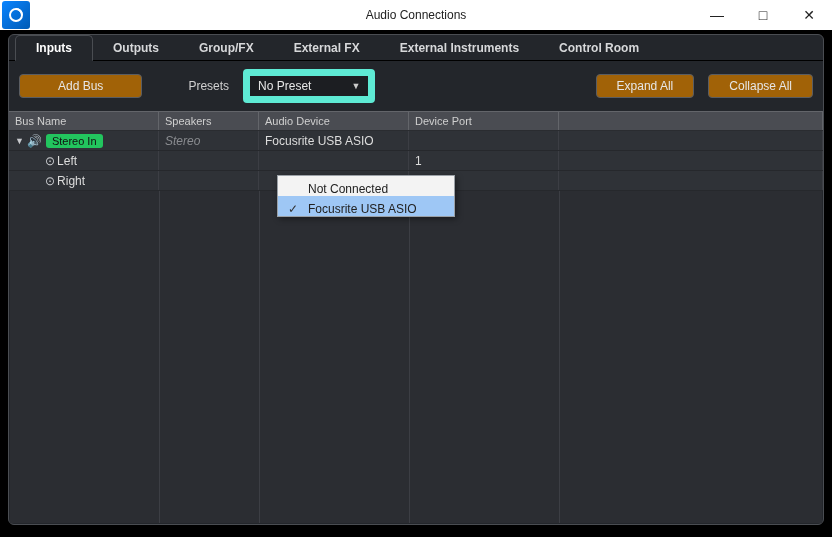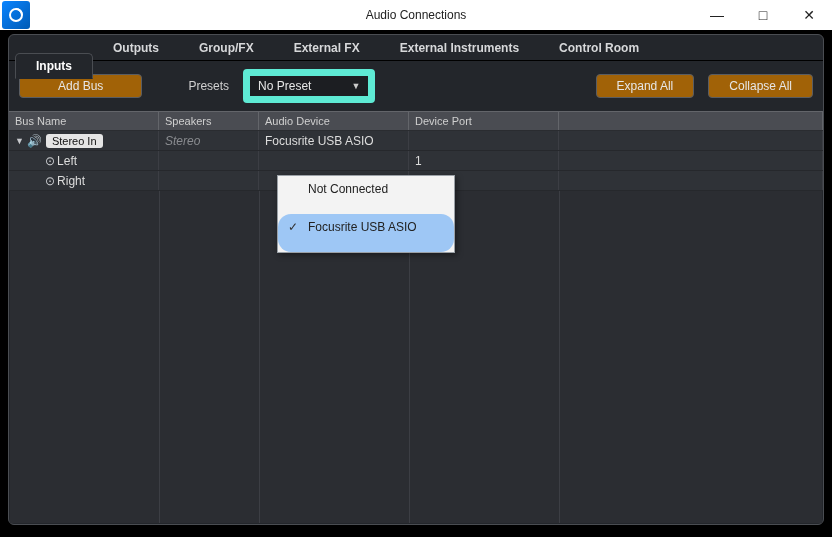--- a/index.html
+++ b/index.html
@@ -12,54 +12,54 @@
   .title { position:absolute; left:0; right:0; text-align:center; font-size:12px; color:#222; pointer-events:none;}
   .win-controls { position:absolute; right:0; top:0; height:30px; display:flex; }
   .win-btn { width:46px; height:30px; display:flex; align-items:center; justify-content:center; font-size:14px; color:#222; cursor:pointer; }
 
   
   .panel { position:absolute; left:8px; right:8px; top:34px; bottom:12px; background:#23262b; border:1px solid #4a4d52; border-radius:6px; }
 
   
   .tabs { display:flex; align-items:flex-end; height:26px; padding-left:6px; gap:0; border-bottom:1px solid #000;}
   .tab { color:#d7d8da; font-size:12px; font-weight:600; padding:5px 20px 5px 20px; cursor:pointer; }
-  .tab.active { background:#23262b; color:#fff; border:1px solid #4a4d52; border-bottom:1px solid #23262b; border-radius:5px 5px 0 0; position:relative; top:19px;}
+  .tab.active { background:#23262b; color:#fff; border:1px solid #4a4d52; border-bottom:1px solid #23262b; border-radius:5px 5px 0 0; position:relative; top:1px;}
   
   
   .toolbar { display:flex; align-items:center; padding:8px 10px; gap:14px; }
   .btn { background:#a16207; border:1px solid #5a5d62; color:#e6e6e6; font-size:12px; border-radius:4px; padding:4px 20px; cursor:pointer; }
   .presets-label { color:#d0d0d0; font-size:12px; margin-left:32px;}
   .dropdown { background:#1c1e22; border:7px solid #5eead4; color:#e6e6e6; font-size:12px; border-radius:4px; padding:3px 8px; display:flex; align-items:center; gap:40px; cursor:pointer;}
   .dropdown .tri { font-size:9px; color:#ccc;}
   .spacer{flex:1;}
   
   
   .thead { display:flex; background:#4a4c52; border-top:1px solid #63656a; border-bottom:1px solid #2a2c30; height:20px;}
   .th { font-size:11px; color:#cfcfcf; padding:3px 6px; border-right:1px solid #63656a;}
   .c1{width:150px;} .c2{width:100px;} .c3{width:150px;} .c4{width:150px;} .c5{flex:1;}
 
   
   .tbody { font-size:12px; color:#ddd; }
   .row { display:flex; height:20px; align-items:center; background:#2f3237; border-bottom:1px solid #26282c;}
   .cell { padding:0 6px; border-right:1px solid #3c3e44; height:100%; display:flex; align-items:center; overflow:hidden;}
   .row .c1{width:150px;} .row .c2{width:100px;font-style:italic;} .row .c3{width:150px;} .row .c4{width:150px;} .row .c5{flex:1;}
   
-  .bus-chip{ background:#e5e5e5; color:#111; font-size:11px; border-radius:3px; padding:1px 6px; margin-left:2px;}
+  .bus-chip{ background:#22c55e; color:#111; font-size:11px; border-radius:3px; padding:1px 6px; margin-left:2px;}
   .tree-toggle{color:#c7c9cd; font-size:9px; margin-right:3px;}
   .spk-icon{color:#c7c9cd; margin-right:2px;}
   .dim{color:#8a8c90;}
   .child-indent{padding-left:36px;}
   
   .tbody-bg{ position:absolute; left:1px; right:1px; top:101px; bottom:1px; background:#2b2d32; display:flex;}
   .vline{border-right:1px solid #3c3e44;}
   .v1{width:150px;} .v2{width:100px;} .v3{width:150px;} .v4{width:150px;}
 
   
   .menu{ position:absolute; left:268px; top:140px; width:178px; background:#f3f3f3; border:1px solid #9aa0a6; box-shadow:2px 2px 6px rgba(0,0,0,.4); font-size:12px; color:#222; z-index:10;}
-  .menu-item{ padding:6px 10px 18px 30px; position:relative; cursor:pointer;border-radius:13px;}
+  .menu-item{ padding:6px 10px 0 30px; position:relative; cursor:pointer;}
   .menu-item.sel{ background:#9ec7f5;}
   .menu-item.sel::before{ content:"✓"; position:absolute; left:10px; color:#333;}
 </style>
 </head>
 <body>
 
 <div class="titlebar">
   <div class="app-icon">
     <svg viewBox="0 0 16 16">
         <circle cx="8" cy="8" r="6" fill="none" stroke="#fff" stroke-width="2"></circle>

